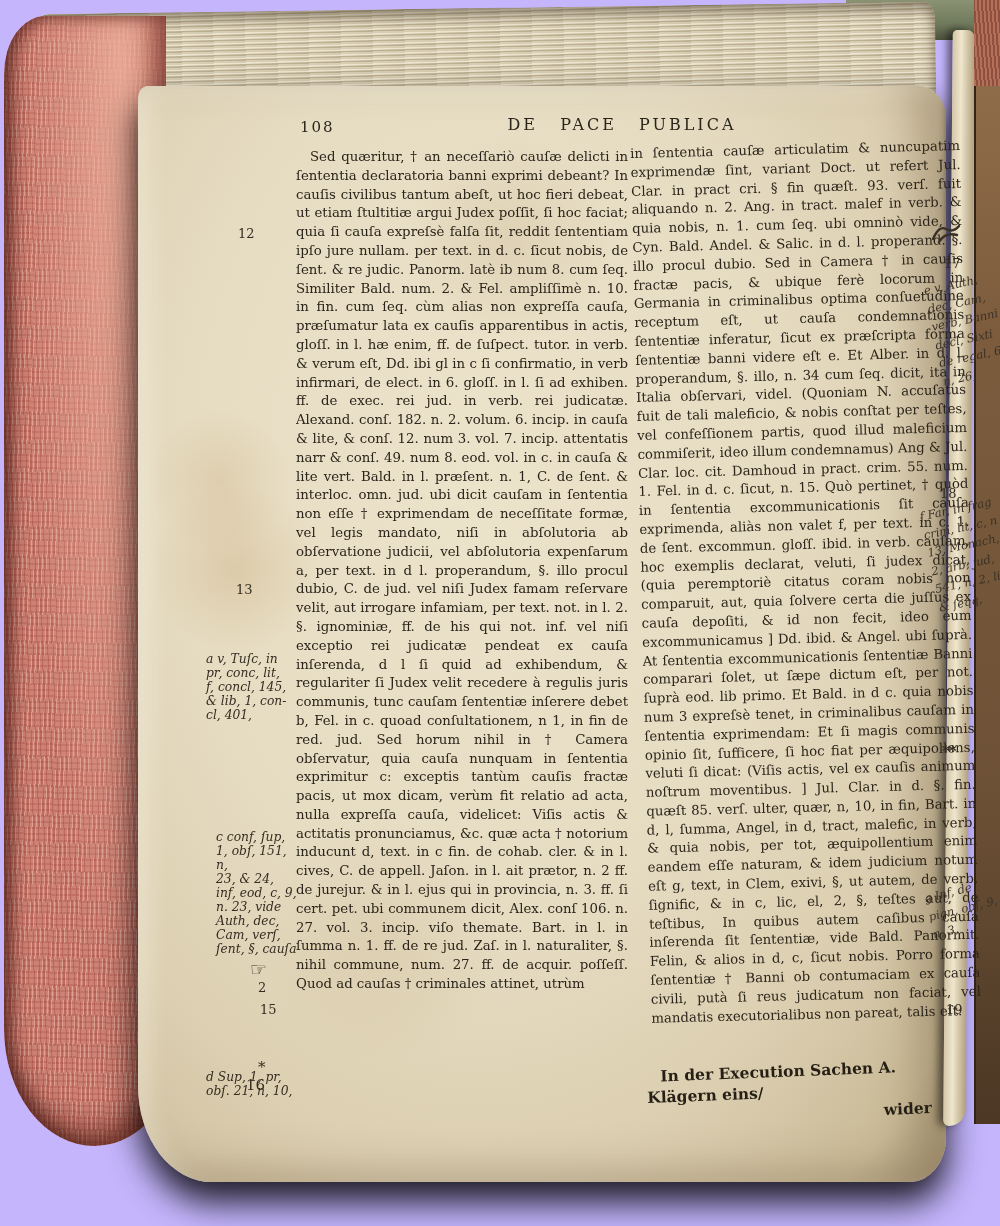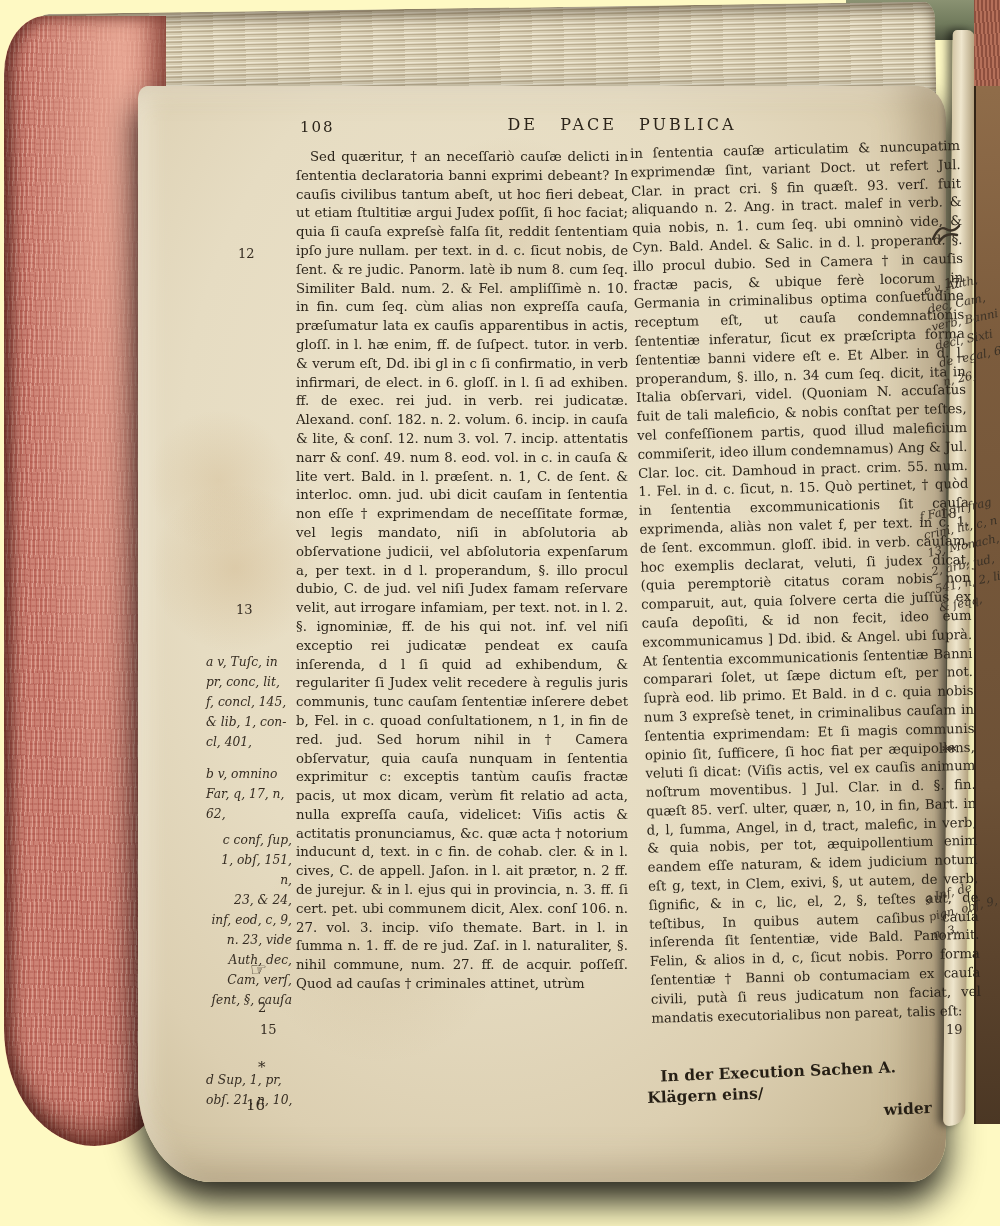--- a/index.html
+++ b/index.html
@@ -1,16 +1,16 @@
 <!DOCTYPE html>
 <html><head>
 <meta charset="utf-8">
 <style>
   html,body{margin:0;padding:0;background:#0b0907;}
-  #scene{position:relative;width:1000px;height:1226px;background:#fef9c3;overflow:hidden;
+  #scene{position:relative;width:1000px;height:1226px;background:#c4b5fd;overflow:hidden;
          font-family:"DejaVu Serif",serif;}
   .abs{position:absolute;}
 
   
   .green-patch{left:846px;top:0;width:154px;height:40px;
     background:linear-gradient(180deg,#8a9272 0%,#707a5c 60%,#4c523e 100%);}
   .page-stack{left:28px;top:8px;width:908px;height:150px;transform:rotate(-0.8deg);
     border-radius:22px 12px 0 0/34px 18px 0 0;
     background:#d7cdb2;
     background-image:repeating-linear-gradient(179deg,rgba(250,244,226,.6) 0 1px,rgba(125,104,72,.30) 2px 3px,rgba(0,0,0,0) 3px 5px);
@@ -50,22 +50,22 @@
   .header-num{left:300px;top:118px;font-size:15px;letter-spacing:2px;}
   .header-title{left:452px;top:115px;width:340px;text-align:center;font-size:16px;
     letter-spacing:3px;word-spacing:14px;}
   .col{font-size:13.3px;line-height:18.8px;text-align:justify;overflow:hidden;
     hyphens:none;}
   .col p{margin:0;}
   .col p.indent{text-indent:14px;}
   .col-left{left:296px;top:148px;width:332px;height:968px;}
   .col-right{left:630px;top:145px;width:330px;height:942px;transform:rotate(-1.4deg);
     transform-origin:top left;}
-  .mnote{font-size:12.3px;line-height:20px;font-style:italic;white-space:pre-line;color:#352c22;}
-  .mnum{font-size:13px;color:#352c22;margin-top:20px;}
+  .mnote{font-size:12.3px;line-height:14px;font-style:italic;white-space:pre-line;color:#352c22;}
+  .mnum{font-size:13px;color:#352c22;}
   .rnote{font-size:11.6px;line-height:18.6px;font-style:italic;white-space:pre-line;color:#3a3126;
     transform:rotate(-12deg);transform-origin:top left;}
   .manicule{font-family:"DejaVu Sans",sans-serif;font-size:19px;color:#352c22;}
   .star{font-size:15px;color:#352c22;}
   .fraktur{left:646px;top:1066px;width:314px;transform:rotate(-2.2deg);transform-origin:top left;
     font-weight:700;font-size:15.5px;line-height:21px;color:#261f15;}
   .fraktur .l1{text-indent:14px;margin:0;}
   .fraktur .l2{text-align:right;padding-right:30px;margin:0;}
 </style>
 </head>
@@ -92,24 +92,21 @@
     <p>in ſententia cauſæ articulatim &amp; nuncupatim exprimendæ ſint, variant Doct. ut refert Jul. Clar. in pract cri. § fin quæſt. 93. verſ. fuit aliquando n. 2. Ang. in tract. malef in verb. &amp; quia nobis, n. 1. cum ſeq. ubi omninò vide, &amp; Cyn. Bald. Andel. &amp; Salic. in d. l. properand. §. illo procul dubio. Sed in Camera † in cauſis fractæ pacis, &amp; ubique ferè locorum in Germania in criminalibus optima conſuetudine receptum eſt, ut cauſa condemnationis ſententiæ inferatur, ſicut ex præſcripta forma ſententiæ banni videre eſt e. Et Alber. in d. l. properandum, §. illo, n. 34 cum ſeq. dicit, ita in Italia obſervari, videl. (Quoniam N. accuſatus fuit de tali maleficio, &amp; nobis conſtat per teſtes, vel confeſſionem partis, quod illud maleficium commiſerit, ideo illum condemnamus) Ang &amp; Jul. Clar. loc. cit. Damhoud in pract. crim. 55. num. 1. Fel. in d. c. ſicut, n. 15. Quò pertinet, † quòd in ſententia excommunicationis ſit cauſa exprimenda, aliàs non valet f, per text. in c. 1. de ſent. excommun. gloſſ. ibid. in verb. cauſam, hoc exemplis declarat, veluti, ſi judex dicat, (quia peremptoriè citatus coram nobis non comparuit, aut, quia ſolvere certa die juſſus ex cauſa depoſiti, &amp; id non fecit, ideo eum excommunicamus ] Dd. ibid. &amp; Angel. ubi ſuprà. At ſententia excommunicationis ſententiæ Banni comparari ſolet, ut ſæpe dictum eſt, per not. ſuprà eod. lib primo. Et Bald. in d c. quia nobis num 3 expreſsè tenet, in criminalibus cauſam in ſententia exprimendam: Et ſi magis communis opinio ſit, ſufficere, ſi hoc fiat per æquipollens, veluti ſi dicat: (Viſis actis, vel ex cauſis animum noſtrum moventibus. ] Jul. Clar. in d. §. fin. quæſt 85. verſ. ulter, quær, n, 10, in fin, Bart. in d, l, ſumma, Angel, in d, tract, malefic, in verb, &amp; quia nobis, per tot, æquipollentium enim eandem eſſe naturam, &amp; idem judicium notum eſt g, text, in Clem, exivi, §, ut autem, de verb, ſignific, &amp; in c, lic, el, 2, §, teſtes aut, de teſtibus, In quibus autem caſibus cauſa inſerenda ſit ſententiæ, vide Bald. Panormit. Felin, &amp; alios in d, c, ſicut nobis. Porro forma ſententiæ † Banni ob contumaciam ex cauſa civili, putà ſi reus judicatum non faciat, vel mandatis executorialibus non pareat, talis eſt:</p>
   </div>
 
   <div class="abs mnum" style="left:238px;top:226px;">12</div>
   <div class="abs mnum" style="left:236px;top:582px;">13</div>
   <div class="abs mnote" style="left:206px;top:652px;width:86px;">a v, Tuſc, in
 pr, conc, lit,
 f, concl, 145,
 &amp; lib, 1, con-
 cl, 401,</div>
-  <div class="abs mnote" style="left:206px;top:764px;width:86px;">b v, omnino
-Far, q, 17, n,
-62,</div>
-  <div class="abs mnote" style="left:206px;top:830px;width:86px;text-align:right;">c conf, ſup,
+  <div class="abs mnote" style="left:216px;top:830px;width:86px;">c conf, ſup,
 1, obſ, 151, n,
 23, &amp; 24,
 inf, eod, c, 9,
 n. 23, vide
 Auth, dec,
 Cam, verſ,
 ſent, §, cauſa</div>
   <div class="abs manicule" style="left:250px;top:958px;">☞</div>
   <div class="abs mnum" style="left:258px;top:980px;">2</div>
   <div class="abs mnum" style="left:260px;top:1002px;">15</div>

